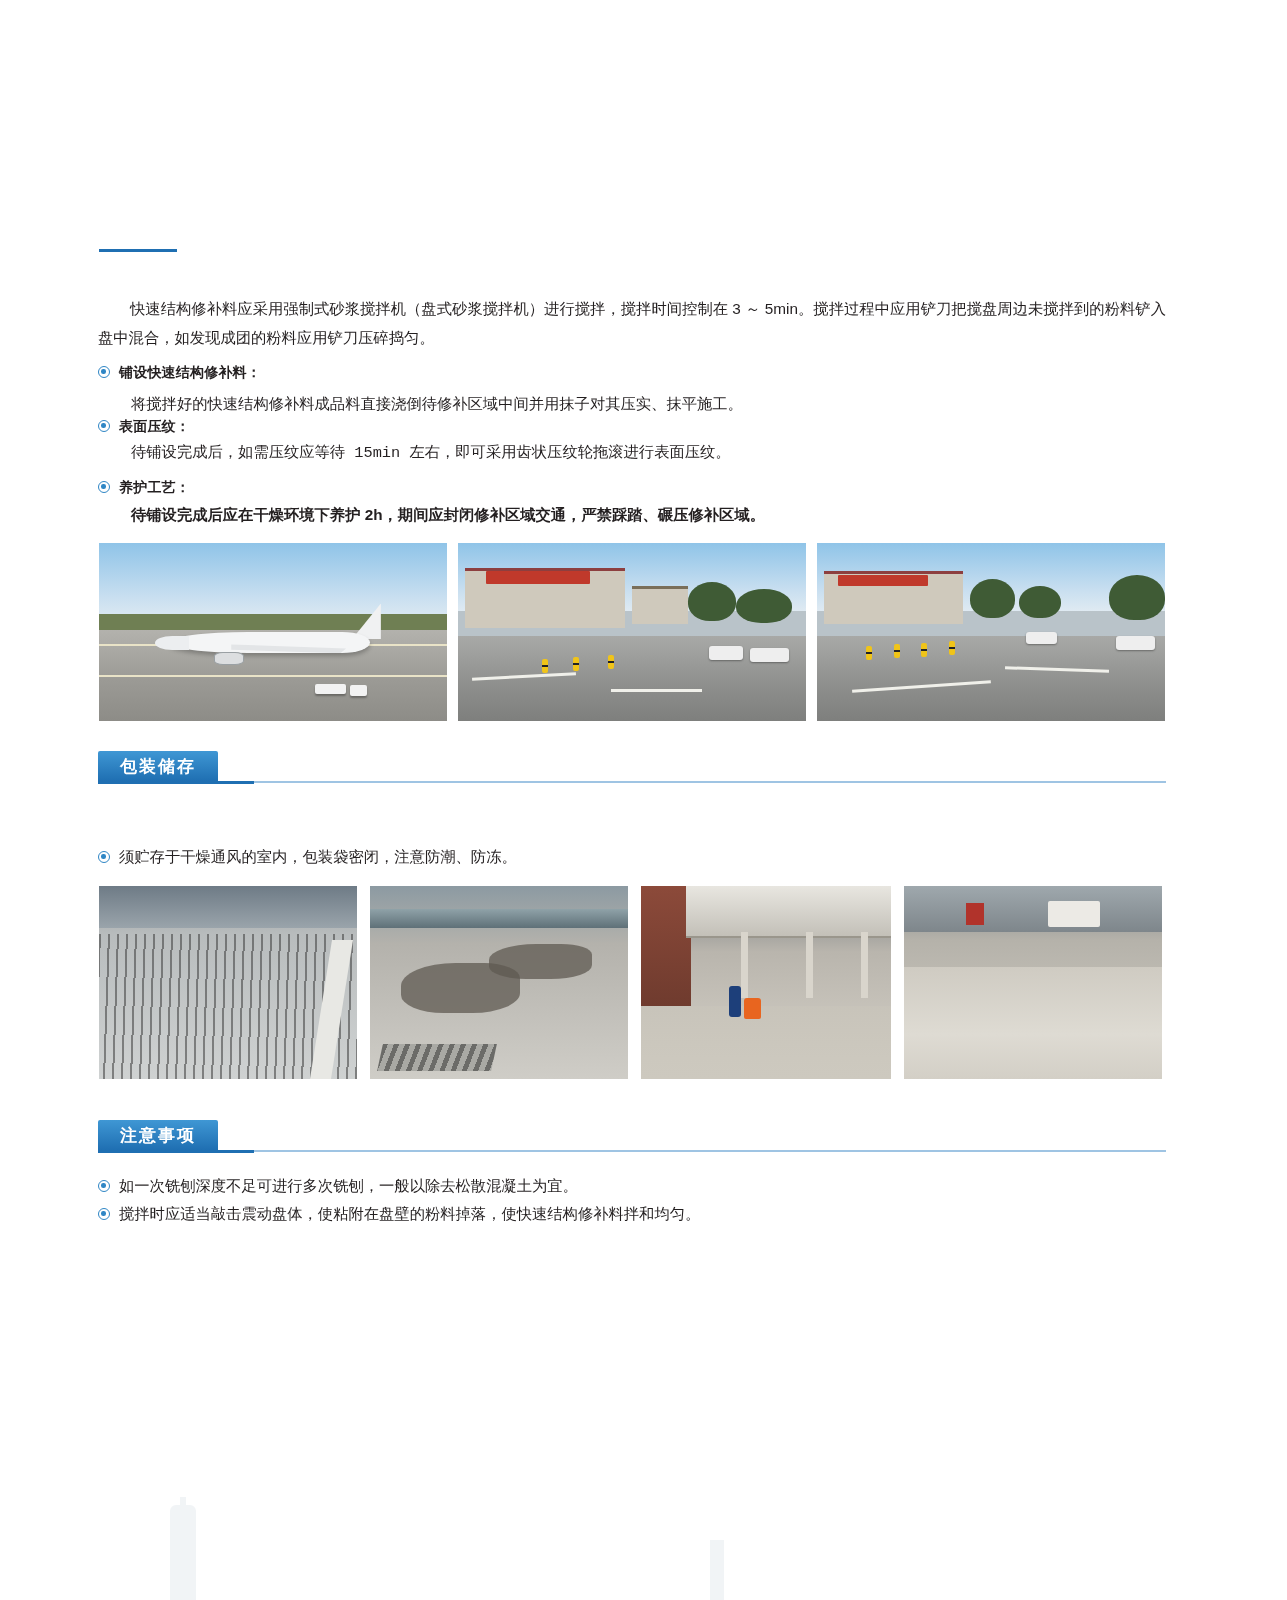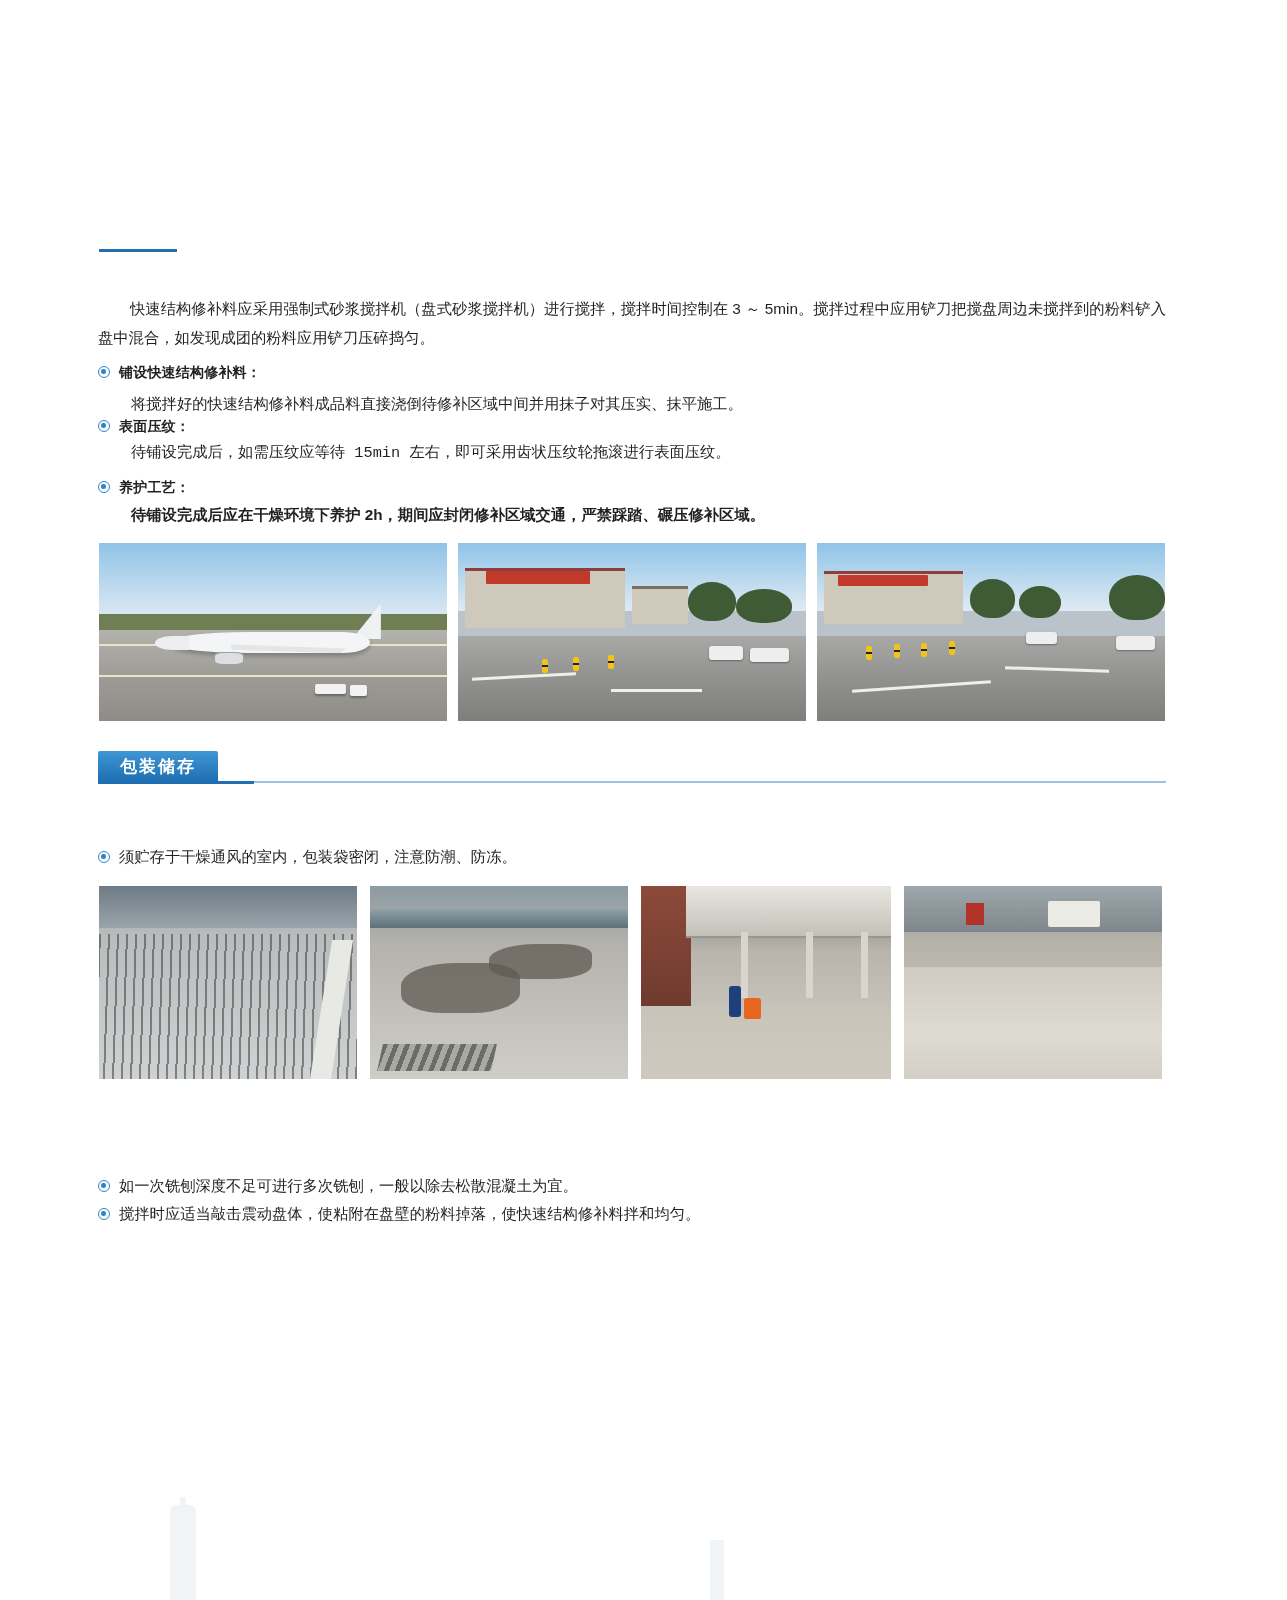--- a/index.html
+++ b/index.html
@@ -439,20 +439,25 @@
     <div class="worker-b"></div>
   </div>
 
   <div class="photo finished" style="left:904px; top:886px; width:258px; height:193px;">
     <div class="topband"></div>
     <div class="redbox"></div>
     <div class="truck"></div>
     <div class="slab"></div>
   </div>
 
+  <div class="section" style="top:1120px;">
+    <div class="underline"></div>
+    <div class="underline-accent"></div>
+    <div class="tab">注意事项</div>
+  </div>
 
   <div class="bullet-row" style="top:1172px;">
     <span class="ring"></span><span>如一次铣刨深度不足可进行多次铣刨，一般以除去松散混凝土为宜。</span>
   </div>
   <div class="bullet-row" style="top:1200px;">
     <span class="ring"></span><span>搅拌时应适当敲击震动盘体，使粘附在盘壁的粉料掉落，使快速结构修补料拌和均匀。</span>
   </div>
 
   <div class="bottom-art">
     <div class="tower" style="left:20px; top:0; width:26px; height:95px; border-radius:6px 6px 0 0;"></div>

